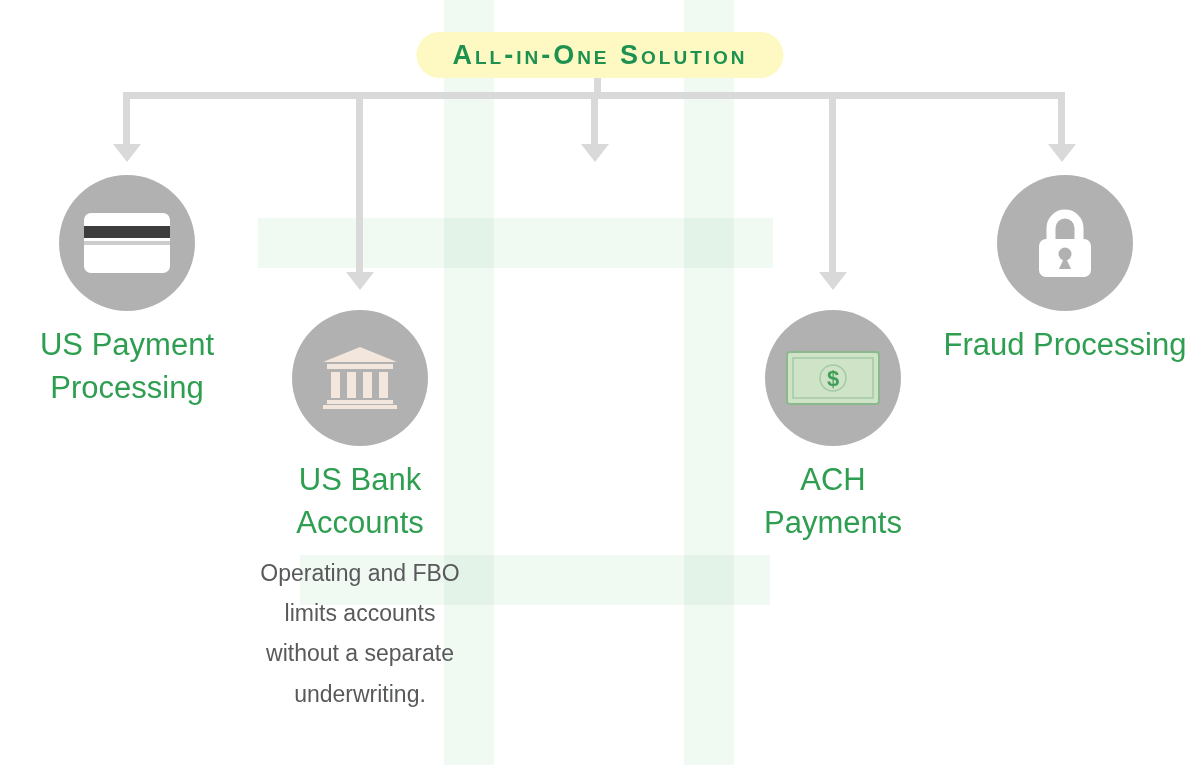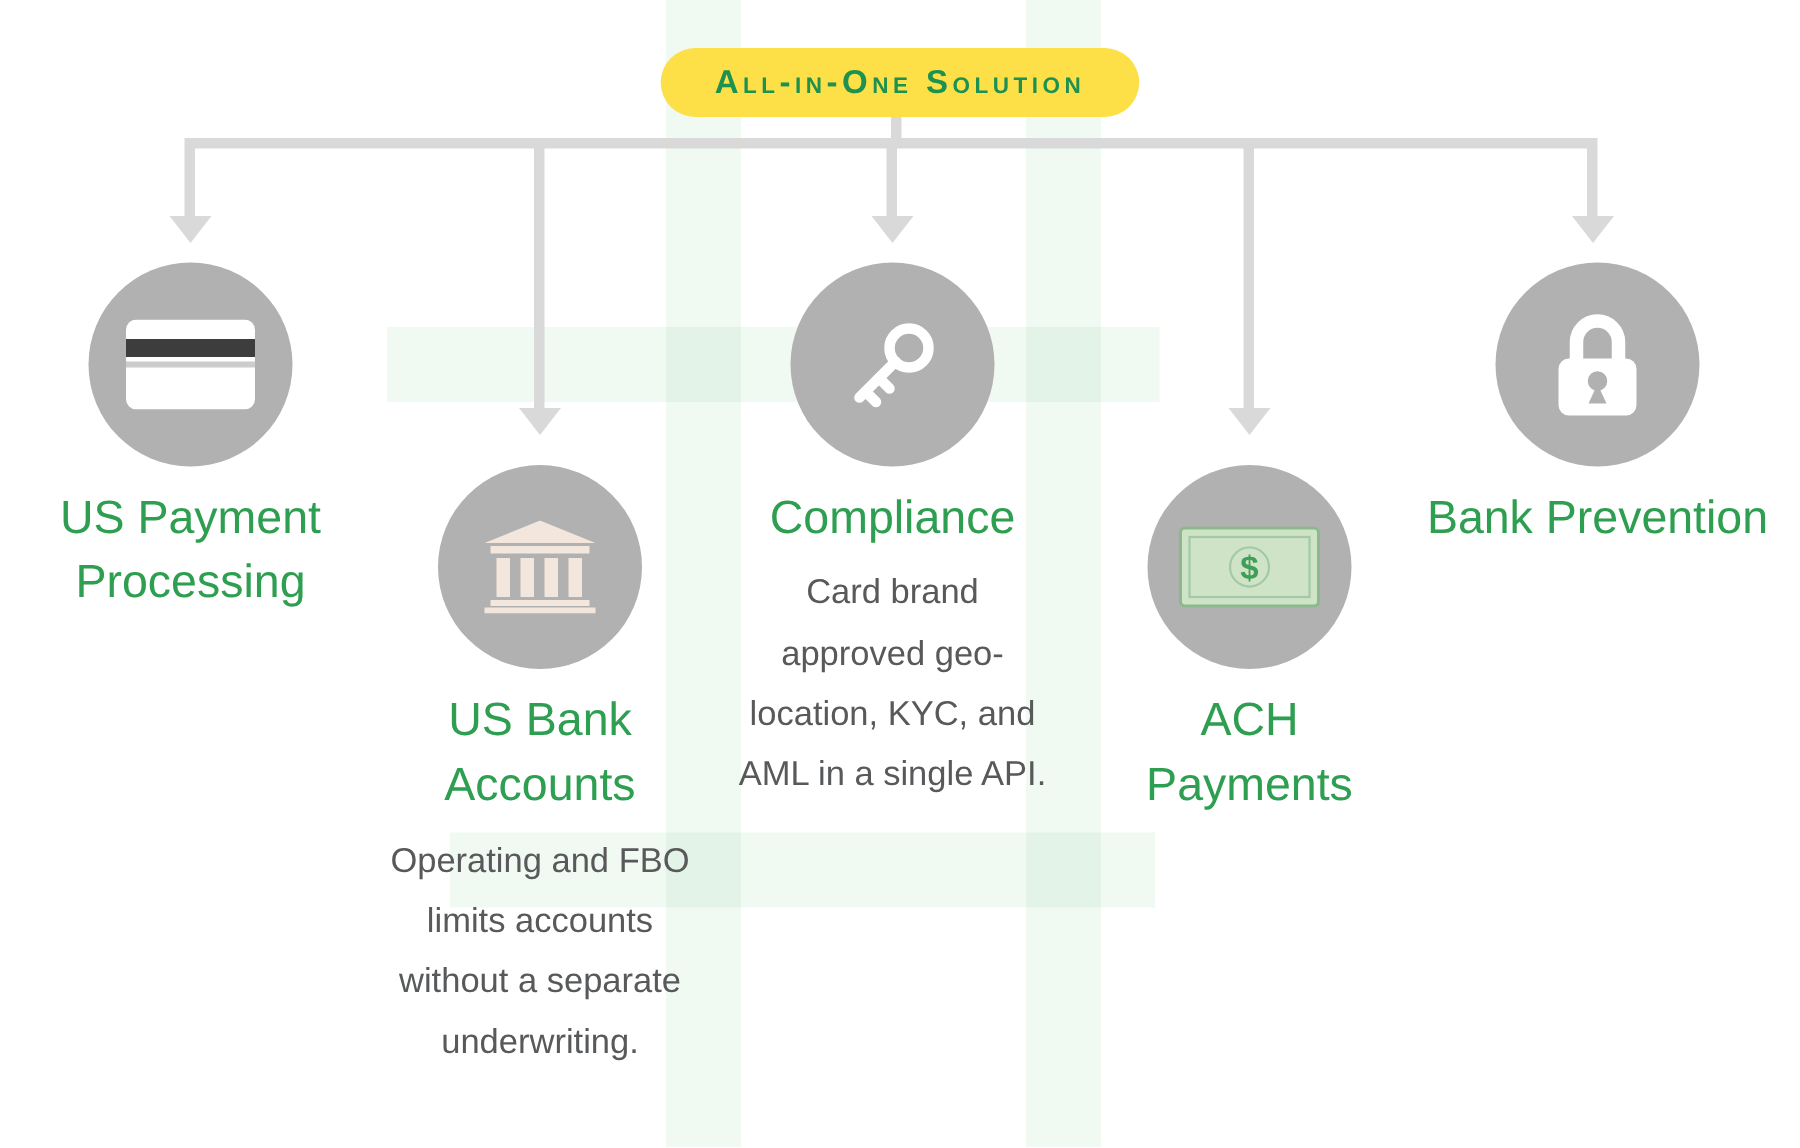--- a/index.html
+++ b/index.html
@@ -15,24 +15,24 @@
   
   .wm { position:absolute; background:#3fae5a; opacity:0.07; }
   .wm-v1 { left:444px; top:0; width:50px; height:765px; }
   .wm-v2 { left:684px; top:0; width:50px; height:765px; }
   .wm-h1 { left:258px; top:218px; width:515px; height:50px; }
   .wm-h2 { left:300px; top:555px; width:470px; height:50px; }
 
   
   .pill {
     position:absolute; top:32px; left:50%; transform:translateX(-50%);
-    background:#fde047; border-radius:999px;
+    background:#fef9c3; border-radius:999px;
     padding:8px 36px;
     color:#1d9150;
-    font-size:22px; line-height:30px; font-weight:600;
+    font-size:27px; line-height:30px; font-weight:600;
     font-variant:small-caps; letter-spacing:3px;
     white-space:nowrap;
   }
 
   
   .conn { position:absolute; background:#d9d9d9; }
   .stem  { left:594px; top:76px; width:7px; height:18px; }
   .hline { left:124px; top:92px; width:938px; height:7px; border-radius:3px; }
   .shaft { width:7px; top:92px; }
   .shaft.short { height:52px; }
@@ -116,34 +116,20 @@
         <rect x="42" y="25" width="9" height="26" fill="#f3e6dc"></rect>
         <rect x="58" y="25" width="9" height="26" fill="#f3e6dc"></rect>
         <rect x="6" y="53" width="66" height="4" fill="#f3e6dc"></rect>
         <rect x="2" y="58" width="74" height="4" fill="#f3e6dc"></rect>
       </svg>
     </div>
     <div class="title">US Bank Accounts</div>
     <div class="desc">Operating and FBO limits accounts without a separate underwriting.</div>
   </div>
 
-  <div class="col col-a" style="left:488px; width:214px">
-    <div class="icon-circle">
-      <svg width="72" height="72" viewBox="0 0 72 72" aria-hidden="true">
-        <g stroke="#ffffff" stroke-width="7" fill="none" stroke-linecap="round">
-          <circle cx="47" cy="25" r="13"></circle>
-          <line x1="38" y1="34" x2="14" y2="58"></line>
-          <line x1="18" y1="54" x2="25" y2="61"></line>
-          <line x1="27" y1="45" x2="34" y2="52"></line>
-        </g>
-      </svg>
-    </div>
-    <div class="title">Compliance</div>
-    <div class="desc">Card brand approved geo-location, KYC, and AML in a single API.</div>
-  </div>
 
   <div class="col col-b" style="left:733px; width:200px">
     <div class="icon-circle">
       <svg width="94" height="54" viewBox="0 0 94 54" aria-hidden="true">
         <rect x="1" y="1" width="92" height="52" rx="3" fill="#cfe4c6" stroke="#8bb98d" stroke-width="2"></rect>
         <rect x="7" y="7" width="80" height="40" fill="none" stroke="#a4c9a6" stroke-width="1.5"></rect>
         <circle cx="47" cy="27" r="13" fill="none" stroke="#a4c9a6" stroke-width="1.5"></circle>
         <text x="47" y="35" text-anchor="middle" font-size="22" font-weight="bold" fill="#3f9e57" font-family="Liberation Sans, sans-serif">$</text>
       </svg>
     </div>
@@ -152,20 +138,20 @@
 
   <div class="col col-a" style="left:943px; width:244px">
     <div class="icon-circle">
       <svg width="66" height="74" viewBox="0 0 66 74" aria-hidden="true">
         <path d="M19 36 V22 a14 14 0 0 1 28 0 V36" fill="none" stroke="#ffffff" stroke-width="9"></path>
         <rect x="7" y="33" width="52" height="38" rx="7" fill="#ffffff"></rect>
         <circle cx="33" cy="48" r="6.5" fill="#b1b1b1"></circle>
         <polygon points="33,50 27,63 39,63" fill="#b1b1b1"></polygon>
       </svg>
     </div>
-    <div class="title">Bank Prevention</div>
+    <div class="title">Fraud Processing</div>
   </div>
 
   <div class="pill">
     <span>All-in-One Solution</span>
   </div>
 
 </div>
 
 </body></html>

